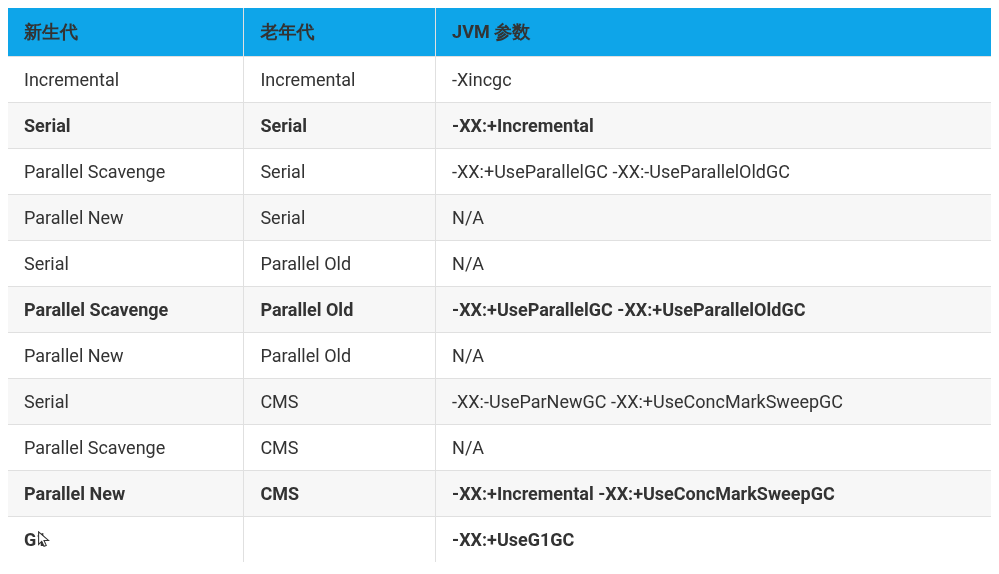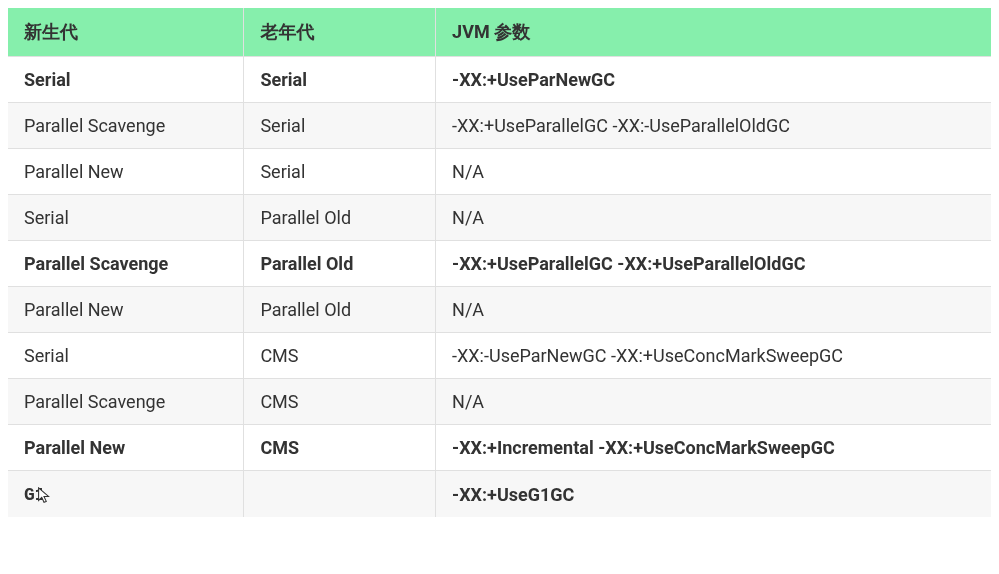--- a/index.html
+++ b/index.html
@@ -17,21 +17,21 @@
       width: 100%;
       border-collapse: collapse;
       font-size: 18px;
     }
     th, td {
       text-align: left;
       padding: 12px 16px;
       border: 1px solid #e0e0e0;
     }
     th {
-      background: #86efac;
+      background: #0ea5e9;
       font-weight: 700;
       color: #333;
       border-top: none;
     }
     th:first-child, td:first-child {
       border-left: none;
     }
     th:last-child, td:last-child {
       border-right: none;
     }
@@ -46,21 +46,20 @@
     }
     .bold {
       font-weight: 700;
     }
     col.col1 { width: 24%; }
     col.col2 { width: 19.5%; }
     col.col3 { width: 56.5%; }
     .cursor-container {
       position: relative;
       display: inline-block;
-      font-family: Liberation Mono, monospace;
     }
     .cursor-icon {
       position: absolute;
       left: 13px;
       top: 2px;
       width: 14px;
       height: 18px;
       pointer-events: none;
     }
   </style>
@@ -75,23 +74,28 @@
   </colgroup>
   <thead>
     <tr>
       <th>新生代</th>
       <th>老年代</th>
       <th>JVM 参数</th>
     </tr>
   </thead>
   <tbody>
       <tr>
+        <td>Incremental</td>
+        <td>Incremental</td>
+        <td>-Xincgc</td>
+      </tr>
+      <tr>
         <td class="bold">Serial</td>
         <td class="bold">Serial</td>
-        <td class="bold">-XX:+UseParNewGC</td>
+        <td class="bold">-XX:+Incremental</td>
       </tr>
       <tr>
         <td>Parallel Scavenge</td>
         <td>Serial</td>
         <td>-XX:+UseParallelGC -XX:-UseParallelOldGC</td>
       </tr>
       <tr>
         <td>Parallel New</td>
         <td>Serial</td>
         <td>N/A</td>

